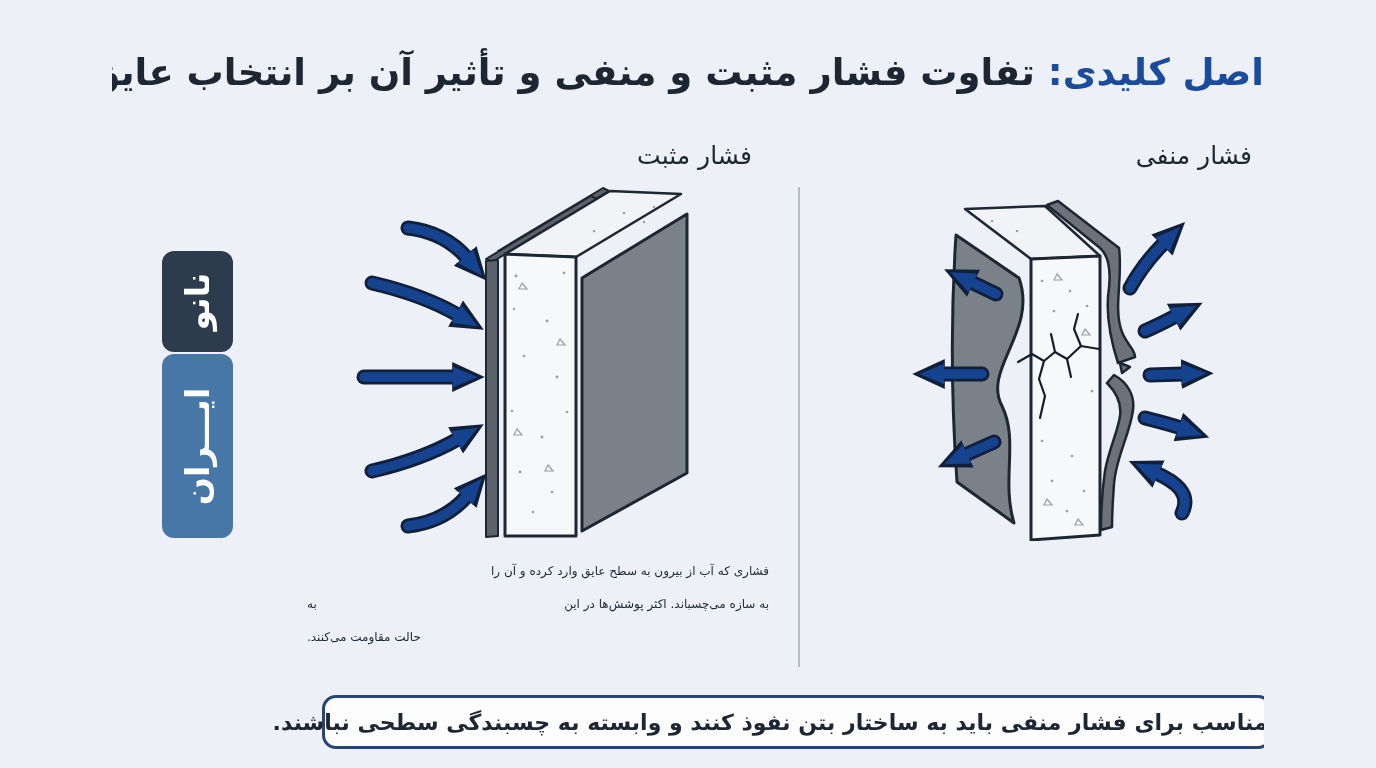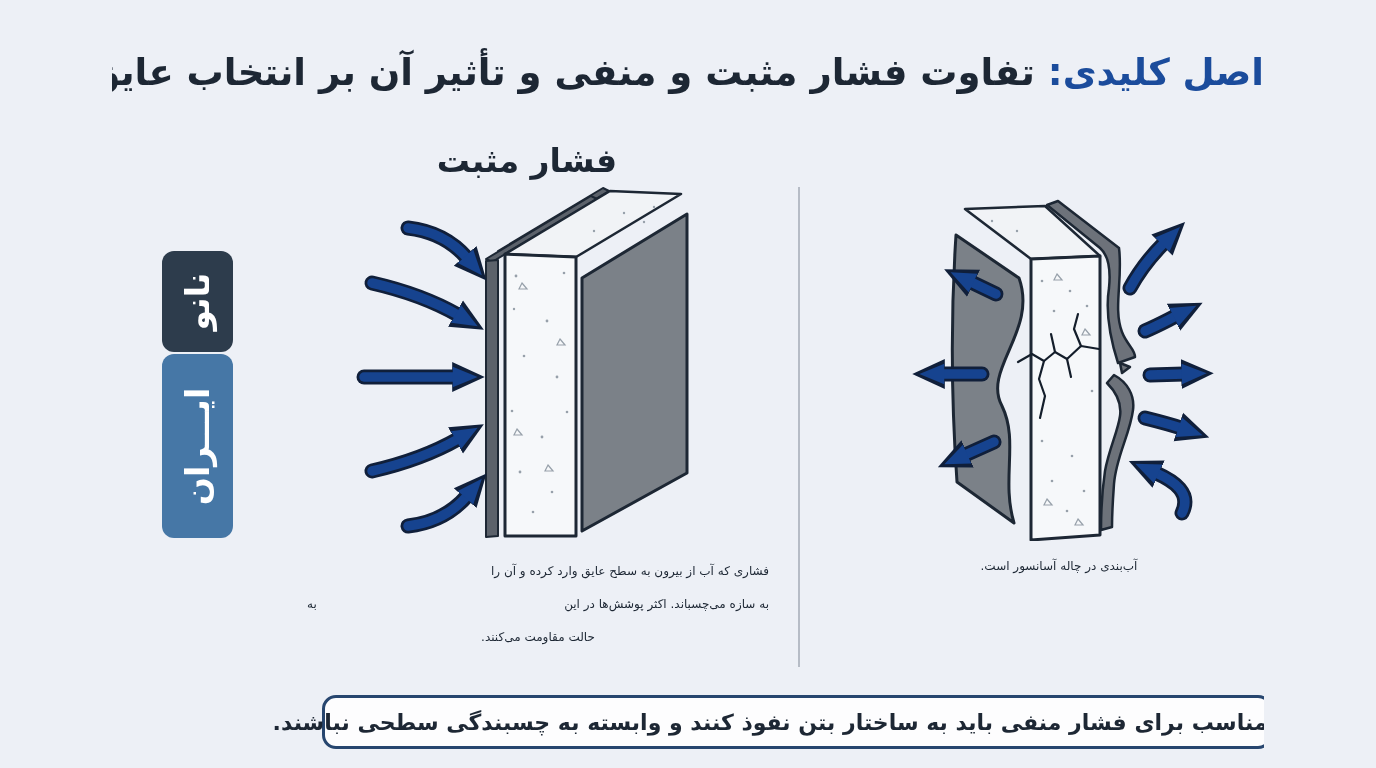--- a/index.html
+++ b/index.html
@@ -3,36 +3,36 @@
 <meta charset="utf-8">
 <style>
   html,body{margin:0;padding:0;}
   body{font-family:"DejaVu Sans",sans-serif;background:var(--bg,#edf0f6);}
   #stage{position:relative;width:1152px;height:768px;margin:11px auto;background:var(--bg,#edf0f6);overflow:hidden;direction:rtl;}
 
   .title{position:absolute;top:40px;left:0;right:0;text-align:center;font-size:37px;font-weight:bold;
          color:var(--navy);white-space:nowrap;direction:rtl;}
   .title .hl{color:var(--titleBlue);}
 
-  .col-header{position:absolute;text-align:center;font-size:33px;font-weight:bold;color:var(--navy);white-space:nowrap;}
+  .col-header{position:absolute;font-size:25px;font-weight:normal;color:var(--navy);white-space:nowrap;}
   #header-pos{left:190px;top:130px;width:450px;}
   #header-neg{left:780px;top:130px;width:360px;}
 
   .illus{position:absolute;}
   #illus-pos{left:230px;top:170px;}
   #illus-neg{left:790px;top:180px;}
 
   #divider{position:absolute;left:686px;top:176px;width:2px;height:480px;background:var(--divider);}
 
   .caption{position:absolute;color:var(--navy);font-size:12px;direction:rtl;}
   #caption-pos{left:195px;top:544px;width:462px;line-height:33px;}
   #caption-neg{left:706px;top:540px;width:482px;line-height:31px;}
   .cline{text-align:right;white-space:nowrap;}
   .cline-split{display:flex;justify-content:space-between;direction:rtl;}
-  .cline-center{text-align:center;}
+  .cline-center{text-align:left;}
 
   #banner{position:absolute;left:210px;top:684px;width:950px;height:54px;box-sizing:border-box;
           background:var(--bannerBg);border:3px solid var(--bannerBorder);border-radius:14px;
           display:flex;align-items:center;justify-content:center;}
   #banner .banner-text{font-size:22px;font-weight:bold;color:var(--navy);white-space:nowrap;}
 
   .wm-box{position:absolute;left:50px;display:flex;align-items:center;justify-content:center;border-radius:12px;}
   #wm-top{top:240px;width:71px;height:101px;background:var(--wmDark);}
   #wm-bottom{top:343px;width:71px;height:184px;background:var(--wmBlue);}
   .wm-text{transform:rotate(-90deg);color:#ffffff;font-weight:bold;font-size:33px;white-space:nowrap;direction:rtl;}
@@ -61,20 +61,21 @@
   </div>
 
   <div class="wm-box" id="wm-top">
     <span class="wm-text">نانو</span>
   </div>
   <div class="wm-box" id="wm-bottom">
     <span class="wm-text">ایـــران</span>
   </div>
 
   <div class="col-header" id="header-pos">فشار مثبت</div>
+  <div class="col-header" id="header-neg">فشار منفی</div>
 
   <div id="divider"></div>
 
   <svg class="illus" id="illus-pos" width="420" height="360" viewBox="0 0 420 360">
     <defs>
       <marker id="ahD" markerUnits="userSpaceOnUse" markerWidth="34" markerHeight="34" viewBox="0 0 12 12" refX="1" refY="6" orient="auto">
         <path class="mk-d" d="M0,0.7 L11.5,6 L0,11.3 Z"></path>
       </marker>
       <marker id="ahB" markerUnits="userSpaceOnUse" markerWidth="34" markerHeight="34" viewBox="0 0 12 12" refX="1" refY="6" orient="auto">
         <path class="mk-b" d="M0.2,2.4 L9,6 L0.2,9.6 Z"></path>
@@ -197,20 +198,19 @@
   <div class="caption" id="caption-pos">
     <div class="cline">فشاری که آب از بیرون به سطح عایق وارد کرده و آن را</div>
     <div class="cline cline-split">
       <span>به سازه می‌چسباند. اکثر پوشش‌ها در این</span>
       <span>به</span>
     </div>
     <div class="cline cline-center">حالت مقاومت می‌کنند.</div>
   </div>
 
   <div class="caption" id="caption-neg">
-    <div class="cline cline-center">آب‌بندی در چاله آسانسور است.</div>
   </div>
 
   <div id="banner">
     <span class="banner-text">مواد مناسب برای فشار منفی باید به ساختار بتن نفوذ کنند و وابسته به چسبندگی سطحی نباشند.</span>
   </div>
 
 </div>
 
 </body></html>

